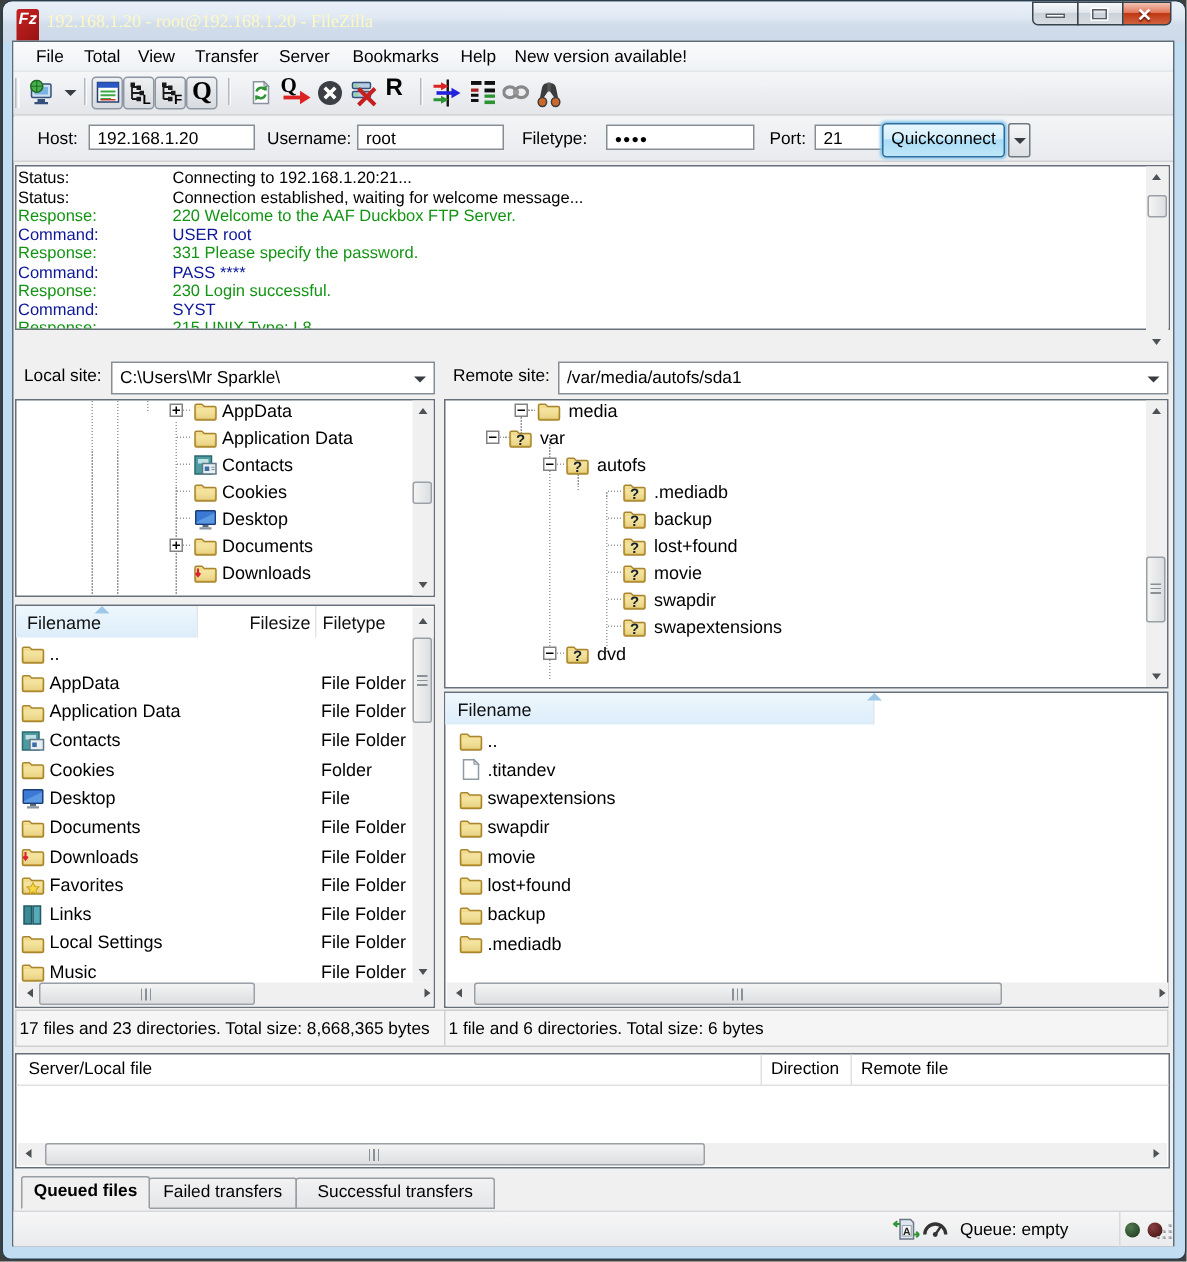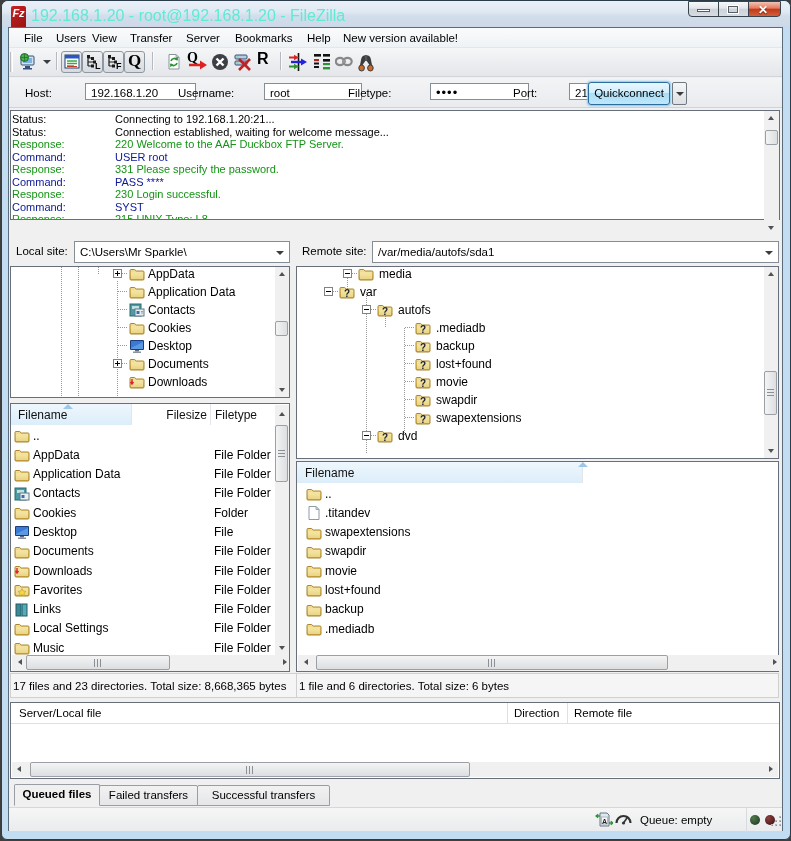--- a/index.html
+++ b/index.html
@@ -4,21 +4,21 @@
 <style>
 * { margin:0; padding:0; box-sizing:border-box; }
 html,body { width:791px; height:841px; overflow:hidden; }
 body { background:#3f3f3f; font-family:"Liberation Sans",sans-serif; font-size:12px; color:#000; position:relative; }
 .abs { position:absolute; }
 #win { position:absolute; left:1px; top:0px; width:790px; height:840px;
   border:1px solid #2b3c4a; border-radius:7px 7px 6px 6px;
   background:#c2ddf1; overflow:hidden; }
 #titlegrad { position:absolute; left:0; top:0; width:100%; height:27px;
   background:linear-gradient(#eaf0f8 0%, #e0e9f3 40%, #d3deec 55%, #ccd8e8 100%); }
-#titletxt { position:absolute; left:31px; top:7px; font-size:16px; color:#5eead4; }
+#titletxt { position:absolute; left:31px; top:7px; font-size:12px; color:#fef9c3;font-family:Liberation Serif, serif; }
 #fzicon { position:absolute; left:11px; top:6px; width:15px; height:31px;
   background:linear-gradient(135deg,#c62222,#8d0f0f); border-radius:2px;
   color:#fff; font-weight:bold; font-size:11px; text-align:center; line-height:15px; font-style:italic; }
 #client { position:absolute; left:8px; top:27px; width:775px; height:804px;
   background:#f0f0f0; border:1px solid #5c6b79; }
 
 .wbtn { position:absolute; top:1px; height:16px; border:1px solid #39434c;
   background:linear-gradient(#f6f8fa,#e2e6eb 45%,#ccd2d9 50%,#d8dde3); }
 #wmin { left:688px; width:31px; border-radius:0 0 0 4px; }
 #wmax { left:718px; width:31px; }
@@ -33,21 +33,21 @@
 #toolbar { position:absolute; left:9px; top:48px; width:773px; height:29px;
   background:linear-gradient(#f5f6f8,#e4e6ea); border-bottom:1px solid #d2d4d8; }
 .tsep { position:absolute; top:5px; width:1px; height:18px; background:#b6bac0; box-shadow:1px 0 0 #fafbfc; }
 .tbtn { position:absolute; top:51px; width:21px; height:22px; border:1px solid #8e98a2; border-radius:3px;
   background:linear-gradient(#eef0f2,#d7dadf); }
 
 #qcbar { position:absolute; left:9px; top:78px; width:773px; height:30px;
   background:linear-gradient(#f3f4f6,#e9ebee); border-bottom:1px solid #d0d2d6; }
 #qcbar label { position:absolute; top:9px; font-size:11.5px; }
 .field { position:absolute; top:5px; height:17px; background:#fff; border:1px solid #868d94;
-  font-size:11.5px; padding:3px 0 0 5px;margin-left:26px; }
+  font-size:11.5px; padding:3px 0 0 5px; }
 #qcbtn { position:absolute; left:579px; top:4px; width:82px; height:23px;
   border:1px solid #2a6d9e; border-radius:3px; font-size:11.5px; text-align:center; padding-top:4px;
   background:linear-gradient(#e9f7fe,#d2eefc 45%,#a9ddf6 50%,#bfe7f9);
   box-shadow:0 0 2px 1px #82c6ec; }
 #qcdrop { position:absolute; left:663px; top:4px; width:15px; height:23px;
   border:1px solid #707880; border-radius:2px; background:linear-gradient(#f5f6f7,#dde0e4); }
 .darr { position:absolute; width:0; height:0; border:4px solid transparent; border-top:4px solid #383d42; }
 .whitebox { position:absolute; background:#fff; border:1px solid #67707a; }
 
 #log { left:10px; top:110px; width:770px; height:110px; font-size:11px; overflow:hidden; padding:2px 0 0 1px; }
@@ -127,21 +127,21 @@
 <div id="wmin" class="wbtn"></div>
 <div id="wmax" class="wbtn"></div>
 <div id="wcls" class="wbtn"></div>
 <div class="wg" style="left:697px;top:9px;width:13px;height:3px;background:#fff;border:1px solid #565d64"></div>
 <div class="wg" style="left:727px;top:5px;width:12px;height:9px;border:1px solid #fff;box-shadow:0 0 0 1px #565d64 inset"></div>
 <div class="wg" style="left:758px;top:3px;color:#fff;font-weight:bold;font-size:12px;text-shadow:0 1px 1px #6e1a06">✕</div>
 <div id="client"></div>
 
 <div id="menubar">
   <span style="left:15px">File</span>
-    <span style="left:47px">Users</span>
+    <span style="left:47px">Total</span>
     <span style="left:83px">View</span>
   <span style="left:121px">Transfer</span>
     <span style="left:177px">Server</span>
     <span style="left:226px">Bookmarks</span>
   <span style="left:298px">Help</span>
     <span style="left:334px">New version available!</span>
 </div>
 
 <div id="toolbar"></div>
 

